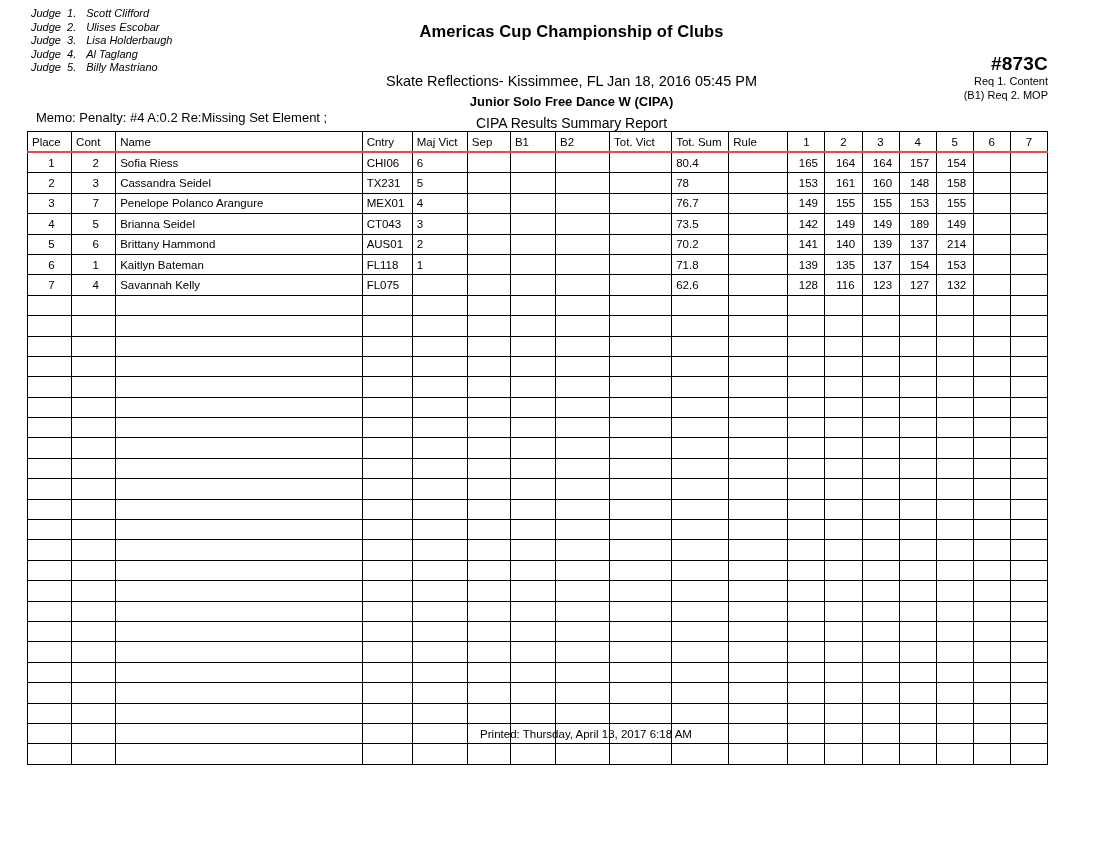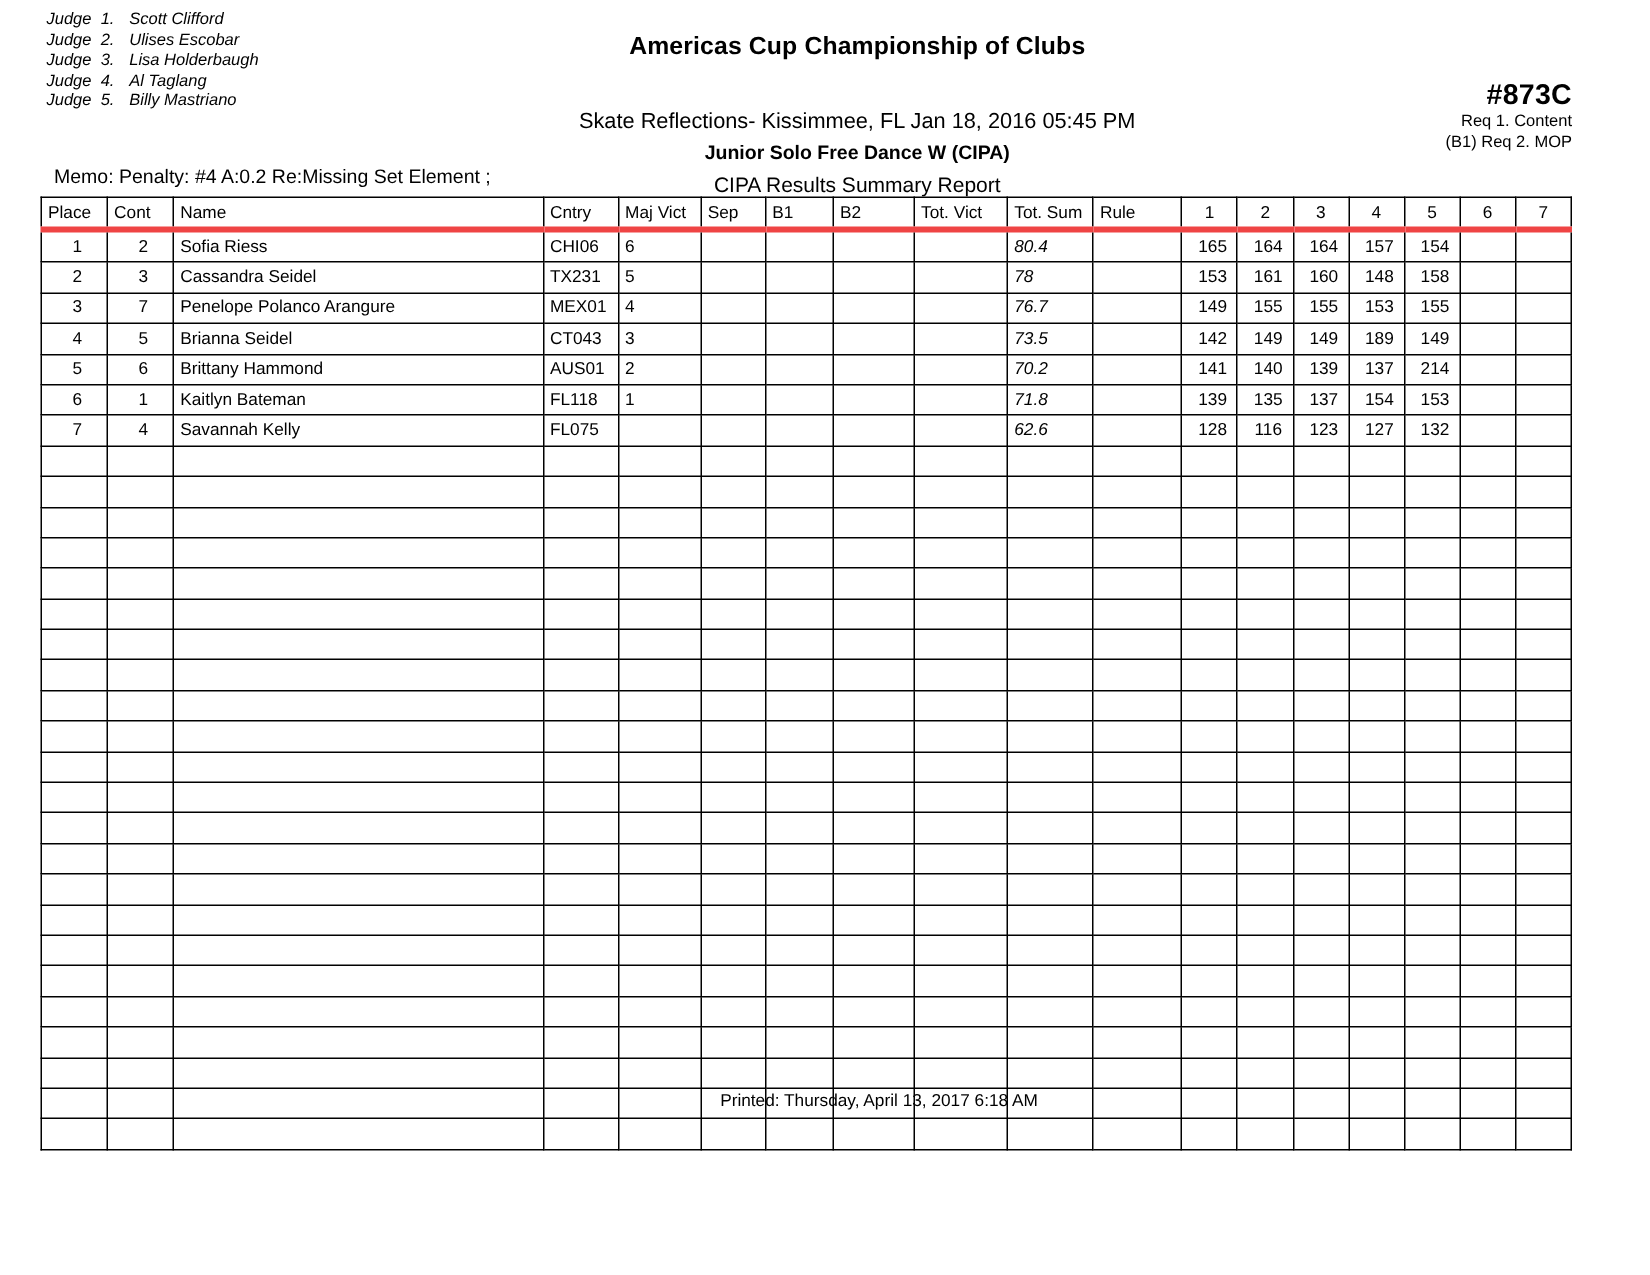--- a/index.html
+++ b/index.html
@@ -36,26 +36,26 @@
   .tbl-wrap{position:absolute;left:27px;top:131px;width:1021px;}
   table.results{border-collapse:collapse;table-layout:fixed;width:1021px;
     font-size:11.5px;}
   table.results td,table.results th{
     border:1px solid #000;padding:0;margin:0;height:19.4px;
     font-weight:normal;font-size:11.5px;overflow:hidden;white-space:nowrap;
     vertical-align:middle;
   }
   table.results thead th{height:19px;text-align:left;padding-left:4px;}
   table.results thead th.ctr{text-align:center;padding-left:0;}
-  table.results thead tr th{border-bottom:4px solid #ef4444;}
+  table.results thead tr th{border-bottom:2px solid #ef4444;}
   table.results tbody td{padding-left:4px;}
   td.c{text-align:center;padding-left:0;}
   td.l{text-align:left;padding-left:6px;}
   td.num{text-align:center;padding-left:0;}
-  td.tot{text-align:left;padding-left:5px;font-style:italic;}
+  td.tot{text-align:left;padding-left:5px;}
   tr.spacer td{height:19.4px;}
 
   
   .printed{position:absolute;left:0;top:728px;width:1100px;text-align:center;
     font-size:11.5px;padding-left:72px;box-sizing:border-box;}
 </style>
 </head>
 <body>
 
 <div class="page">

